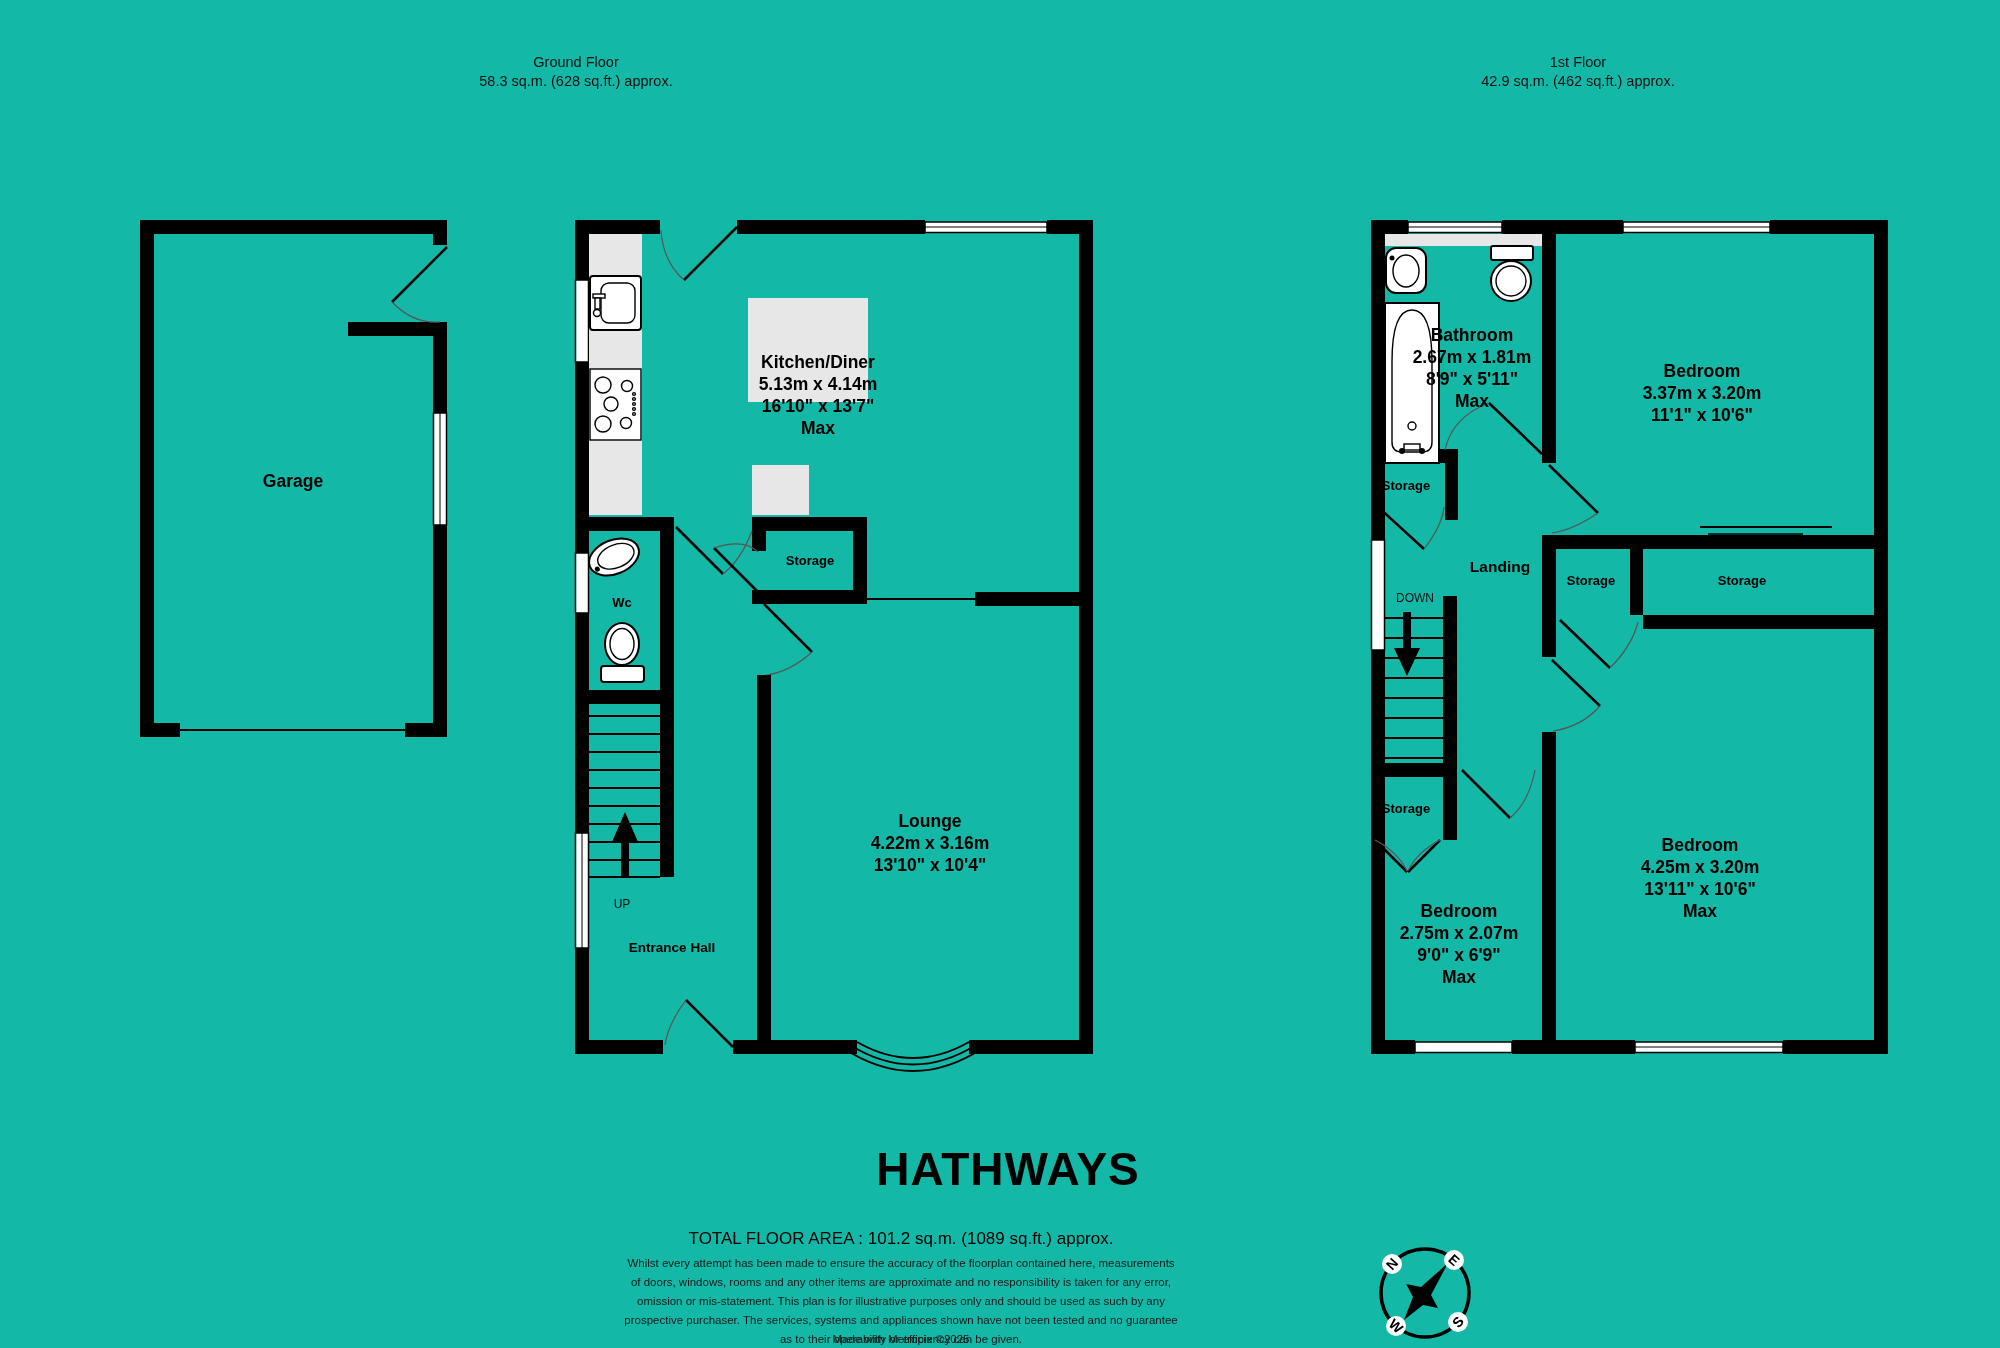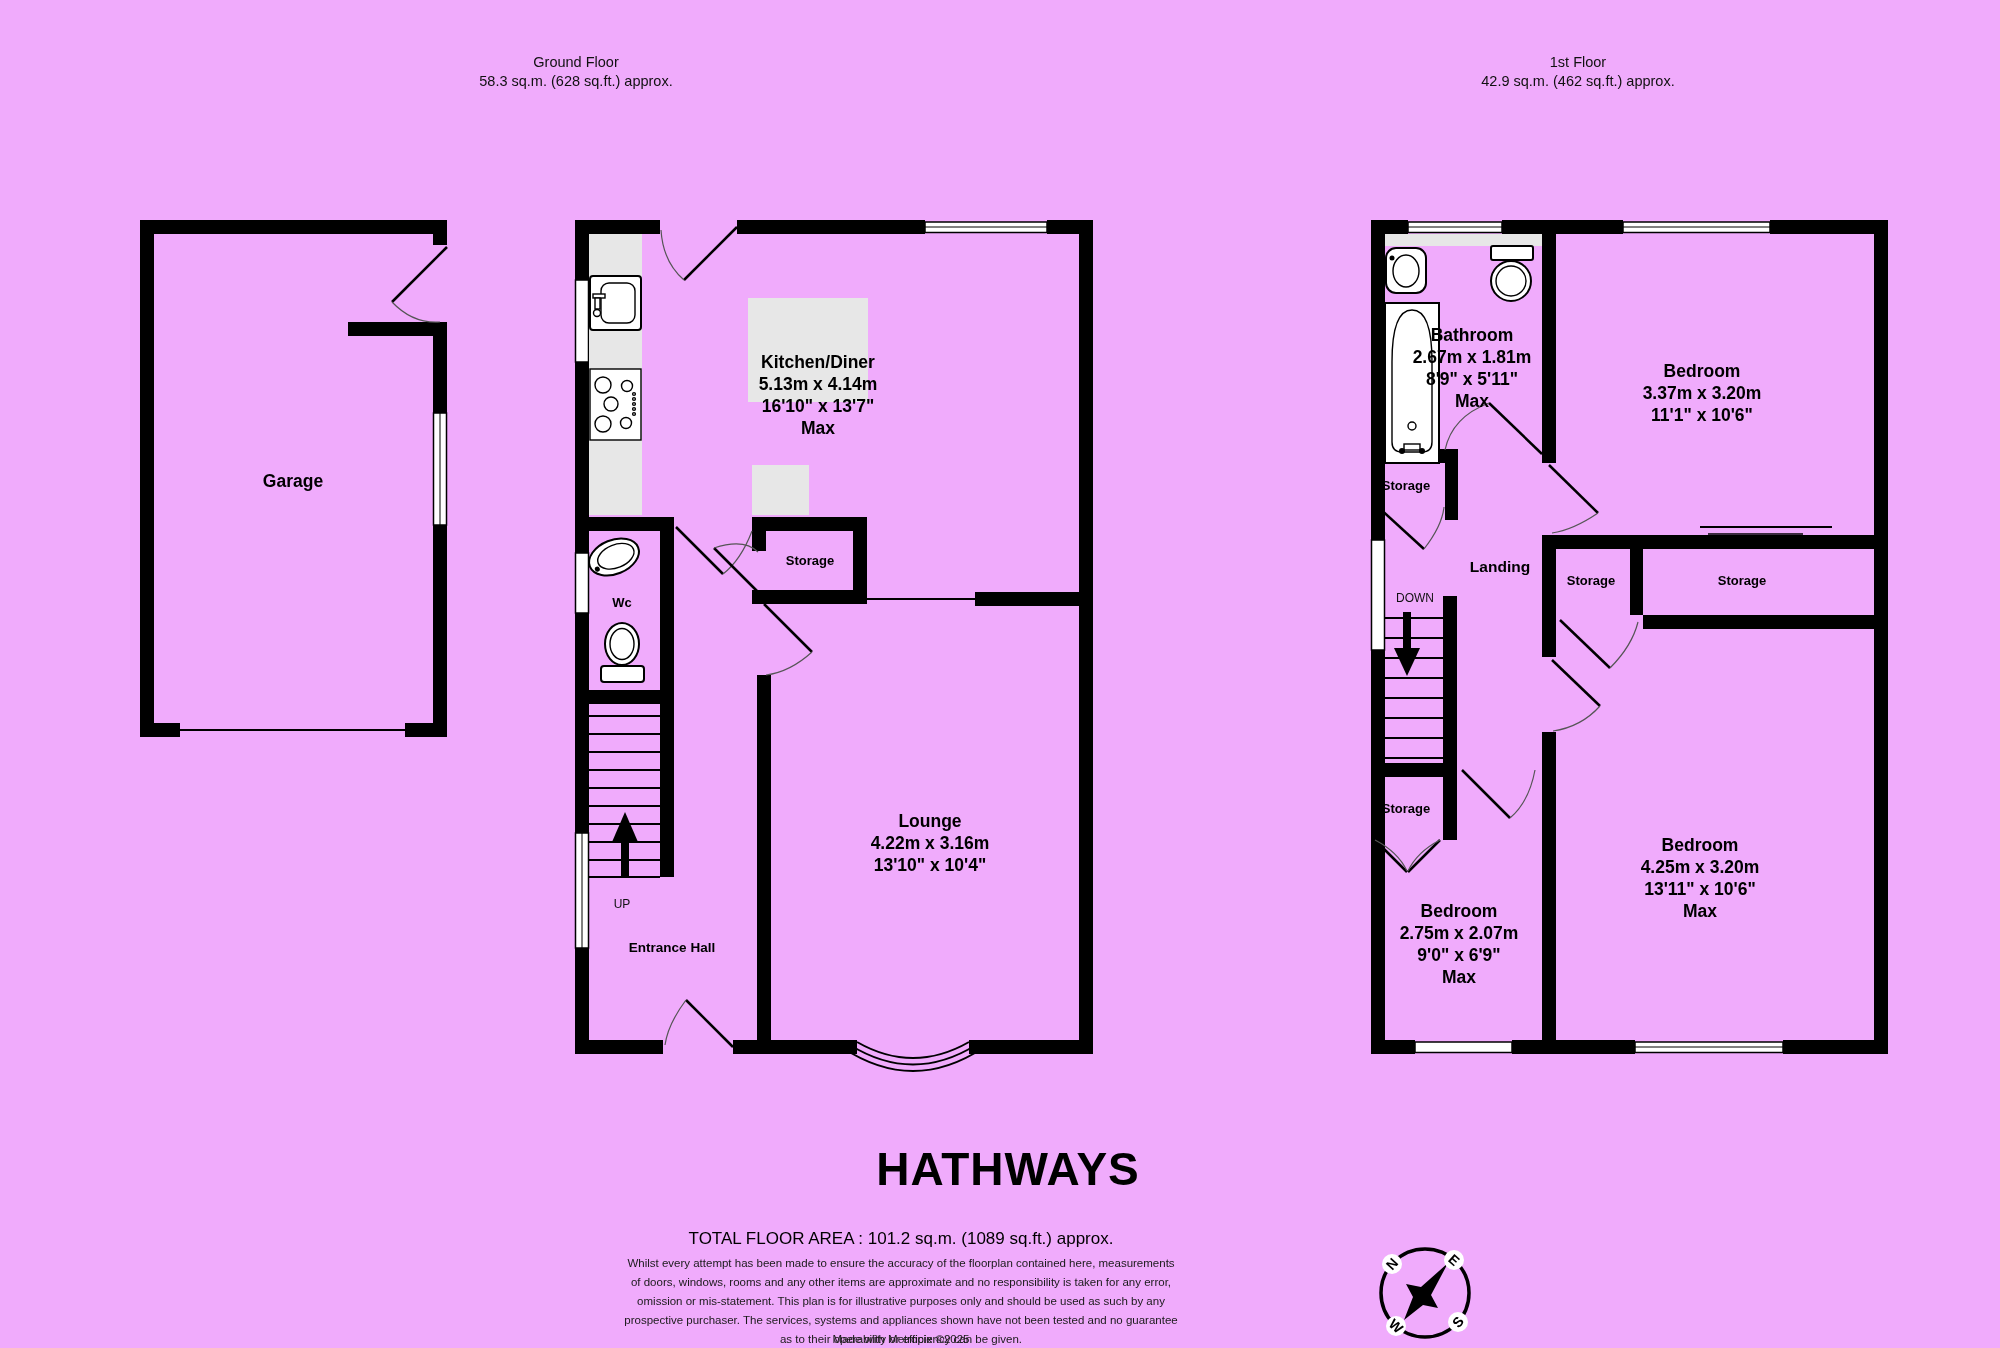--- a/index.html
+++ b/index.html
@@ -1,16 +1,16 @@
 <!DOCTYPE html>
 <html><head>
 <meta charset="utf-8">
 <style>
   html,body{margin:0;padding:0;background:#ffffff;}
-  #canvas{position:relative;width:2000px;height:1348px;background:#f0abfc;overflow:hidden;}
+  #canvas{position:relative;width:2000px;height:1348px;background:#14b8a6;overflow:hidden;}
   svg{position:absolute;left:0;top:0;}
   svg text{font-family:"Liberation Sans","DejaVu Sans",sans-serif;fill:#000000;}
   .hdr{font-size:14.5px;fill:#111;}
   .room{font-size:17.5px;font-weight:bold;}
   .small{font-size:13px;font-weight:bold;}
   .landing{font-size:15.5px;font-weight:bold;}
   .hall{font-size:13.5px;font-weight:bold;}
   .tiny{font-size:12px;fill:#111;}
   .total{font-size:17px;fill:#000;}
   .disc{font-size:11.5px;fill:#1a1a1a;}

